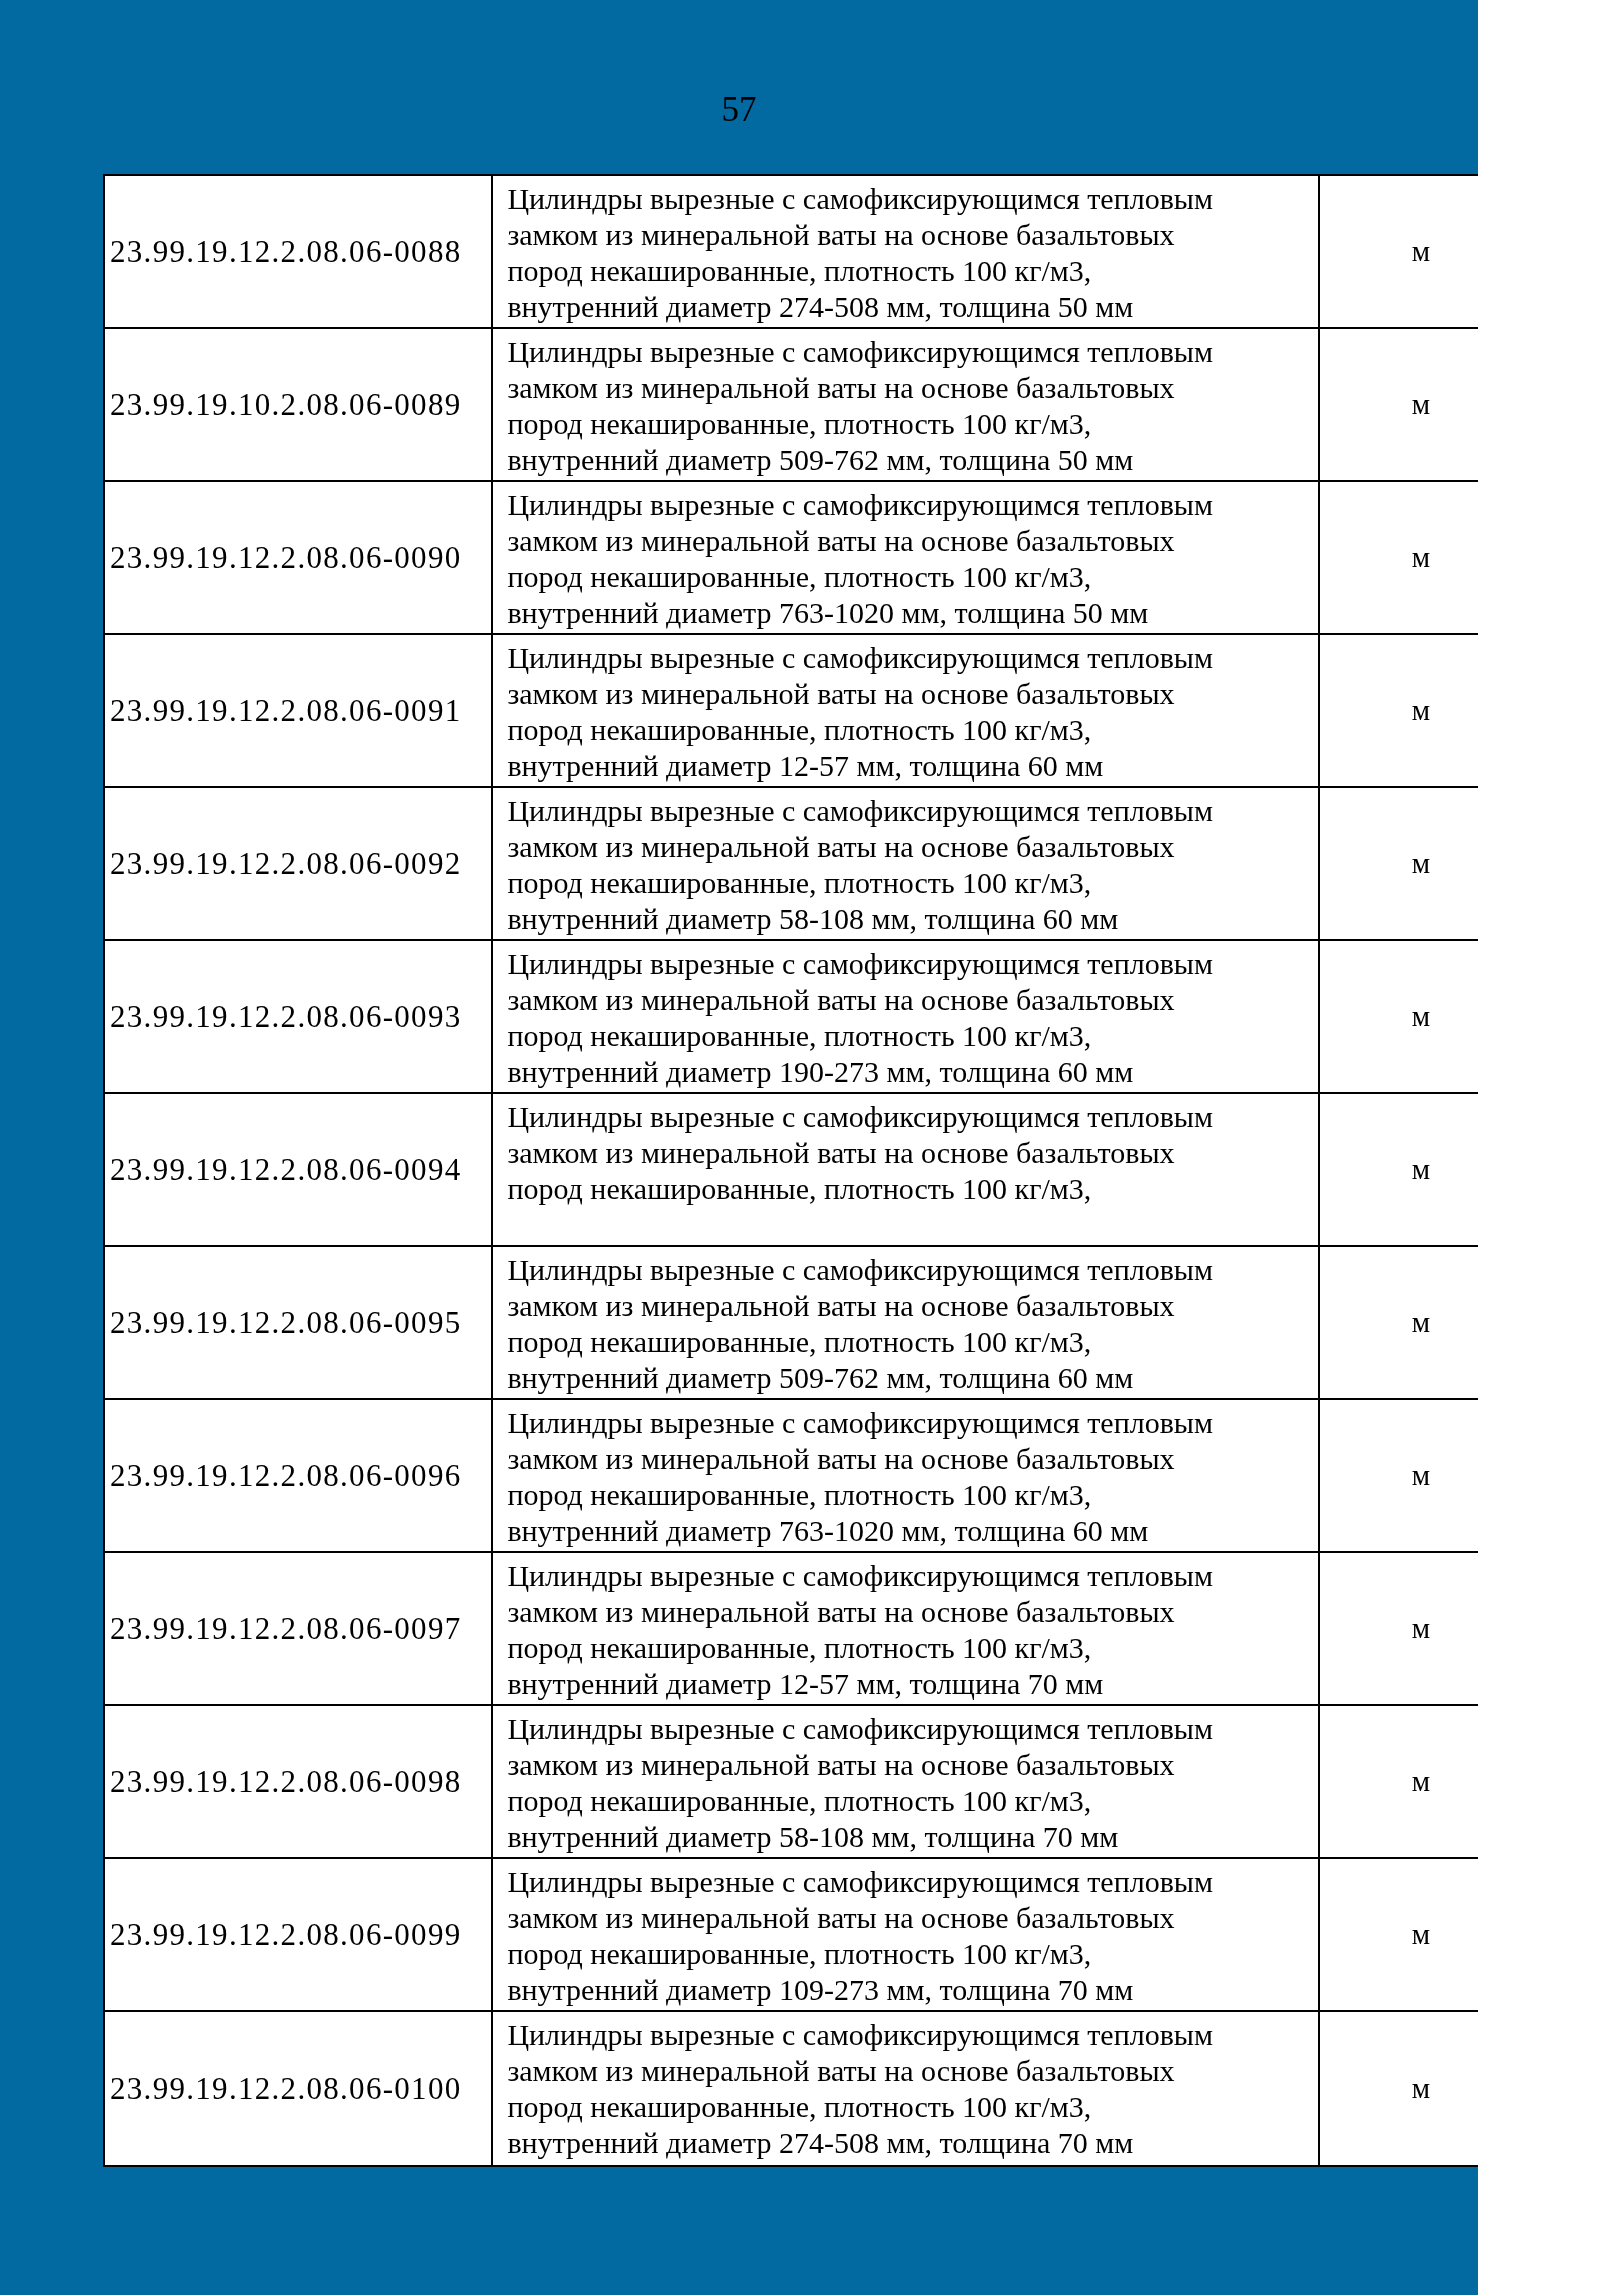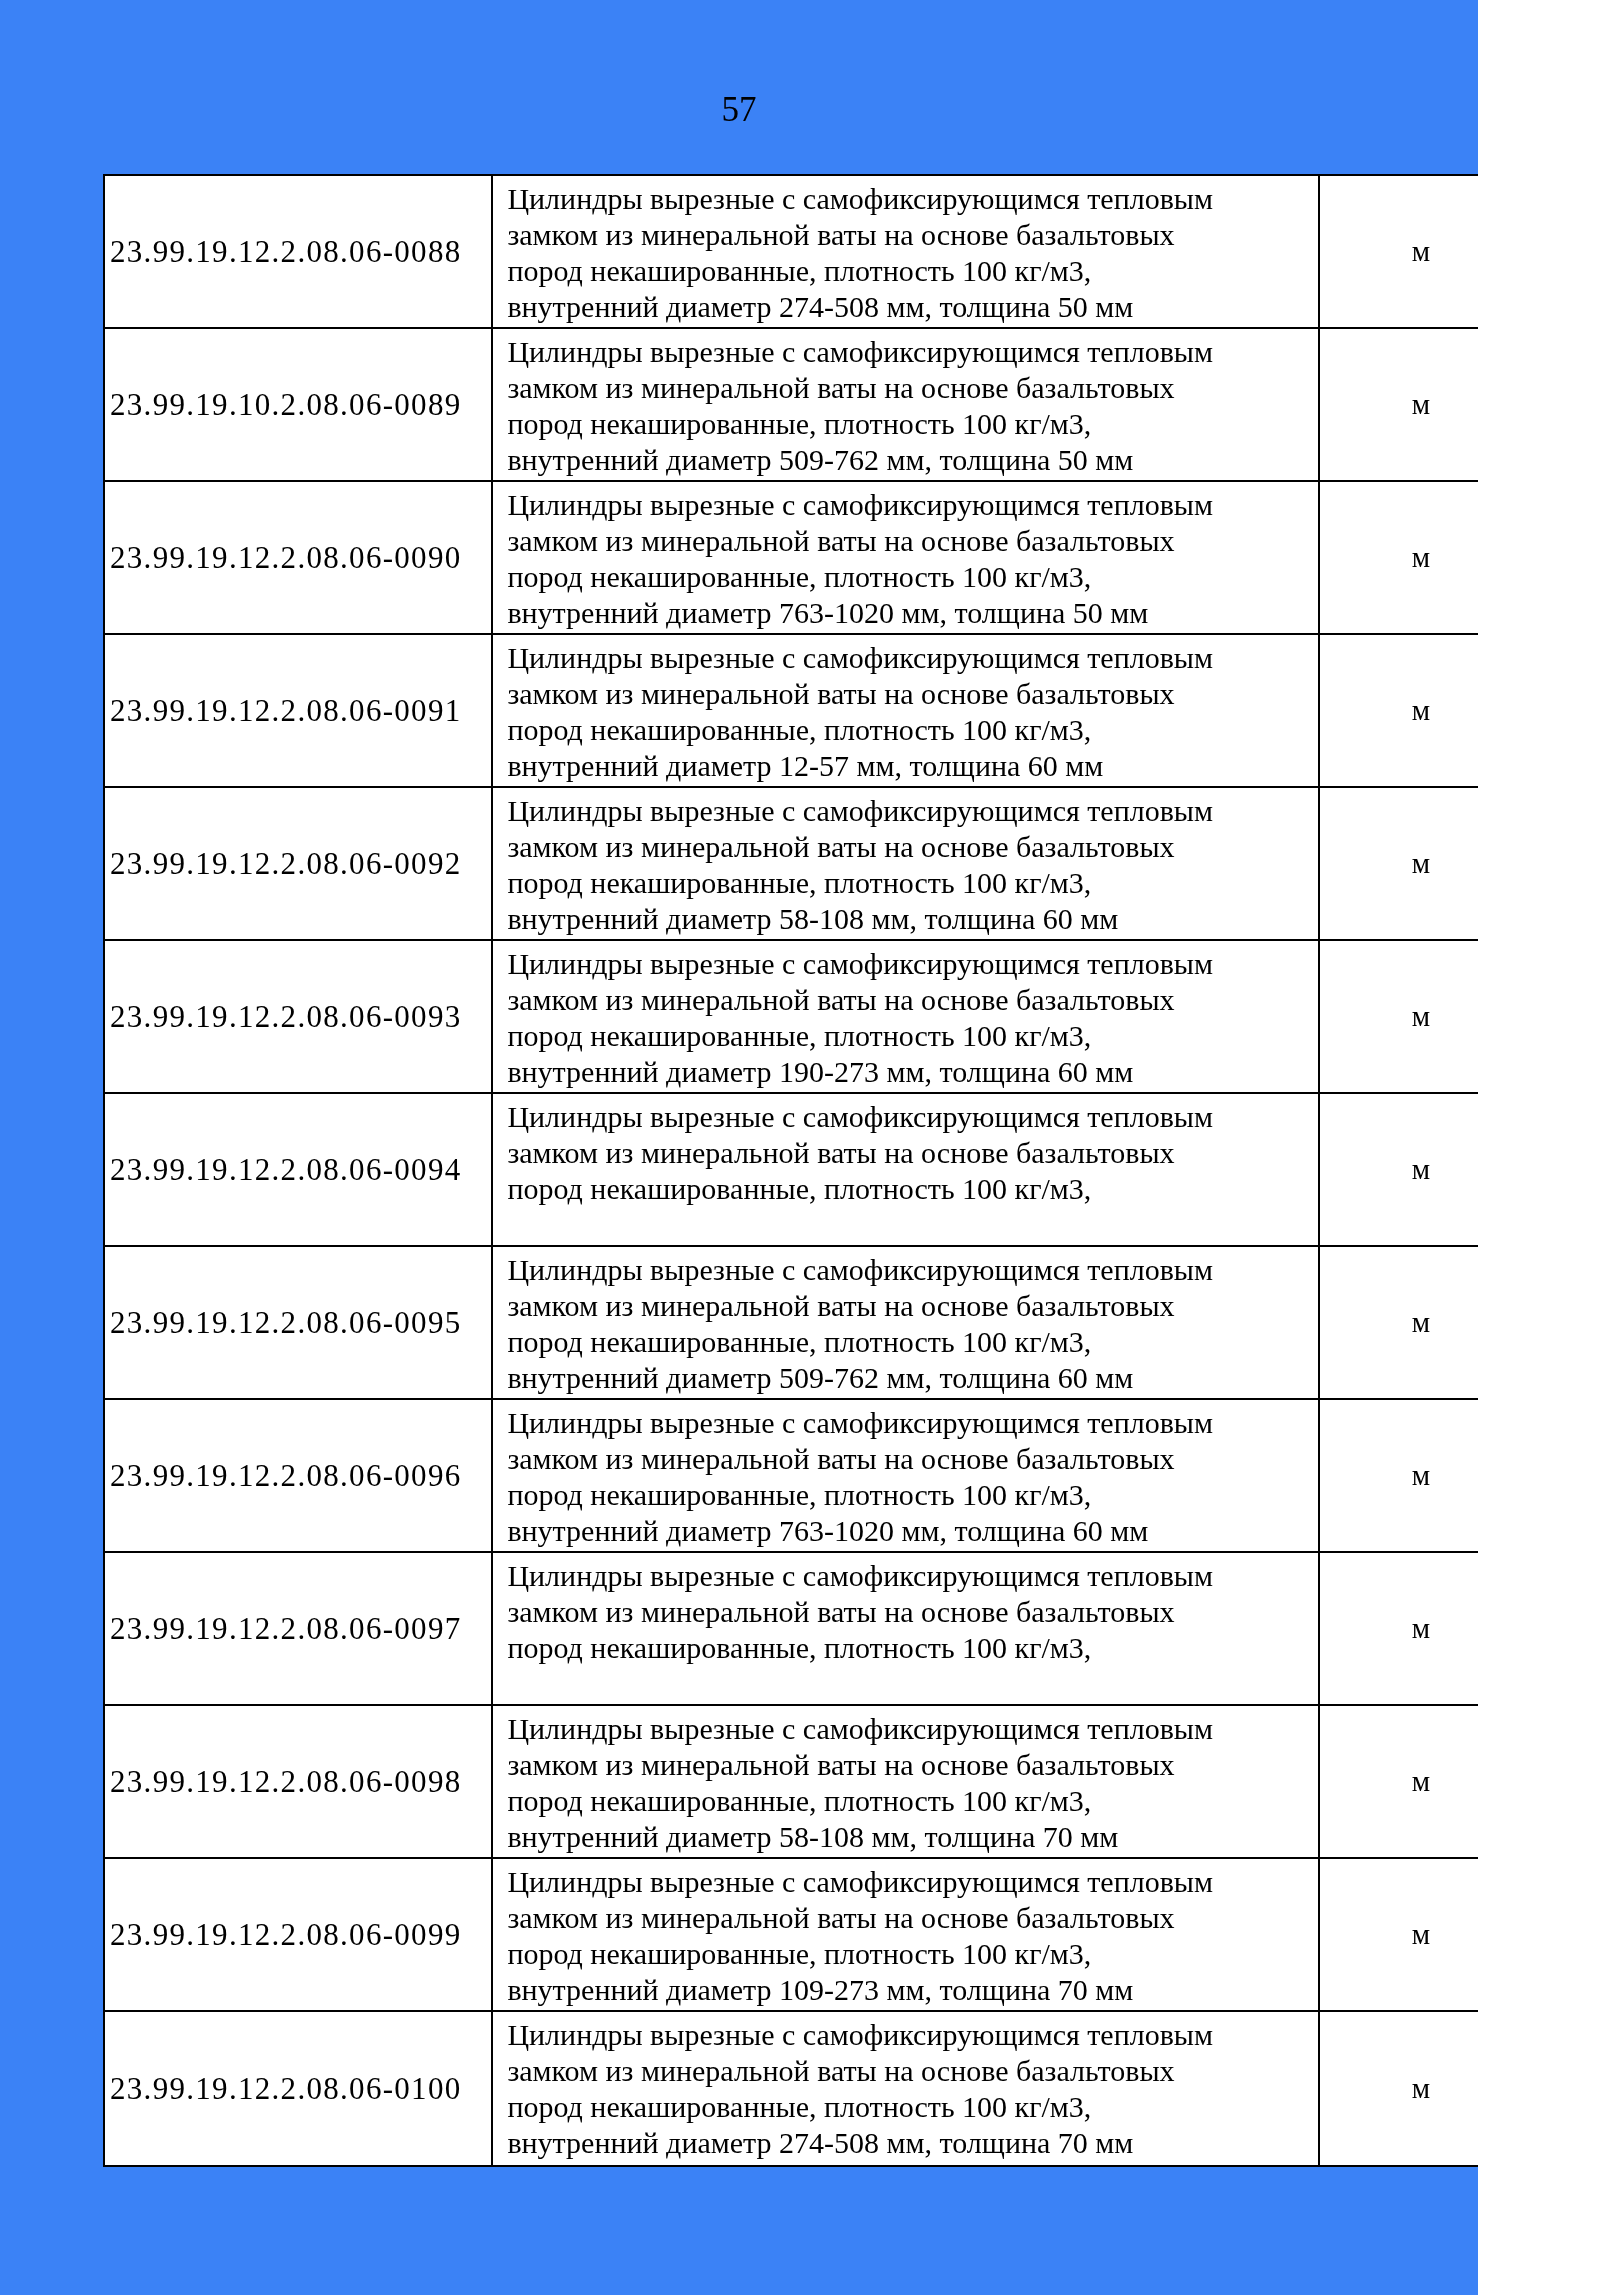--- a/index.html
+++ b/index.html
@@ -1,20 +1,20 @@
 <!DOCTYPE html>
 <html style="font-size:10.5px"><head>
 <meta charset="utf-8">
 <style>
   html, body { margin: 0; padding: 0; background: #ffffff; }
   .page {
     position: relative;
     width: 1478px;
     height: 2295px;
-    background: #3b82f6;
+    background: #0369a1;
     color: #000000;
     font-family: "Liberation Serif", "DejaVu Serif", serif;
     overflow: hidden;
   }
   .page-number {
     position: absolute;
     top: 90px;
     left: 0;
     width: 100%;
     text-align: center;
@@ -166,20 +166,21 @@
         </div>
     <div class="cell unit-cell last-col">м</div>
   </div>
 
   <div class="row">
     <div class="cell code-cell">23.99.19.12.2.08.06-0097</div>
     <div class="cell desc-cell">
           <div class="desc-line">Цилиндры вырезные с самофиксирующимся тепловым</div>
           <div class="desc-line">замком из минеральной ваты на основе базальтовых</div>
           <div class="desc-line">пород некашированные, плотность 100 кг/м3,</div>
+          <div class="desc-line">внутренний диаметр 12-57 мм, толщина 70 мм</div>
         </div>
     <div class="cell unit-cell last-col">м</div>
   </div>
 
   <div class="row">
     <div class="cell code-cell">23.99.19.12.2.08.06-0098</div>
     <div class="cell desc-cell">
           <div class="desc-line">Цилиндры вырезные с самофиксирующимся тепловым</div>
           <div class="desc-line">замком из минеральной ваты на основе базальтовых</div>
           <div class="desc-line">пород некашированные, плотность 100 кг/м3,</div>

